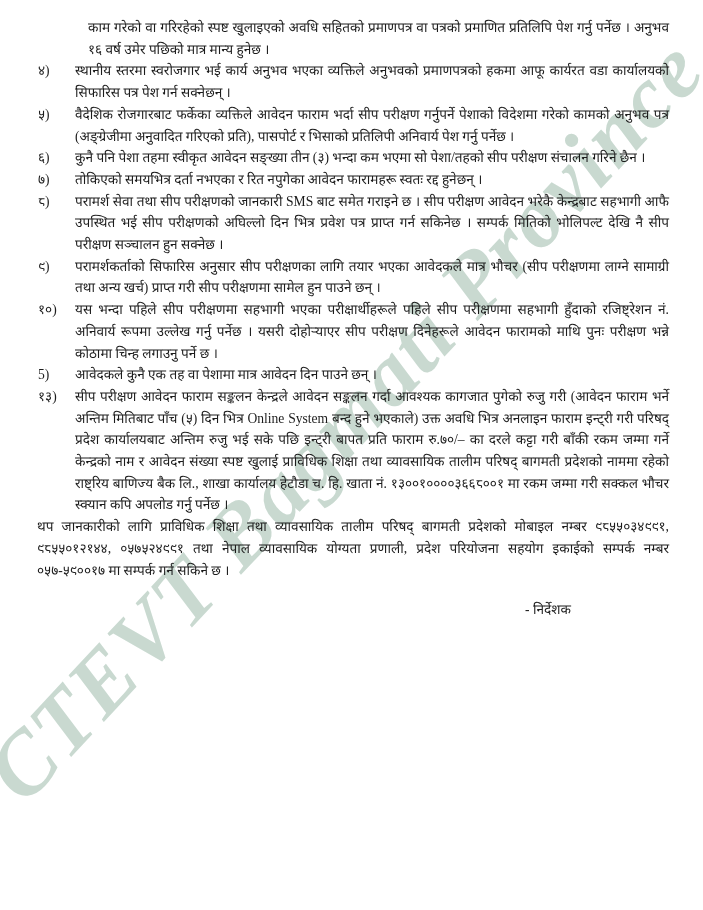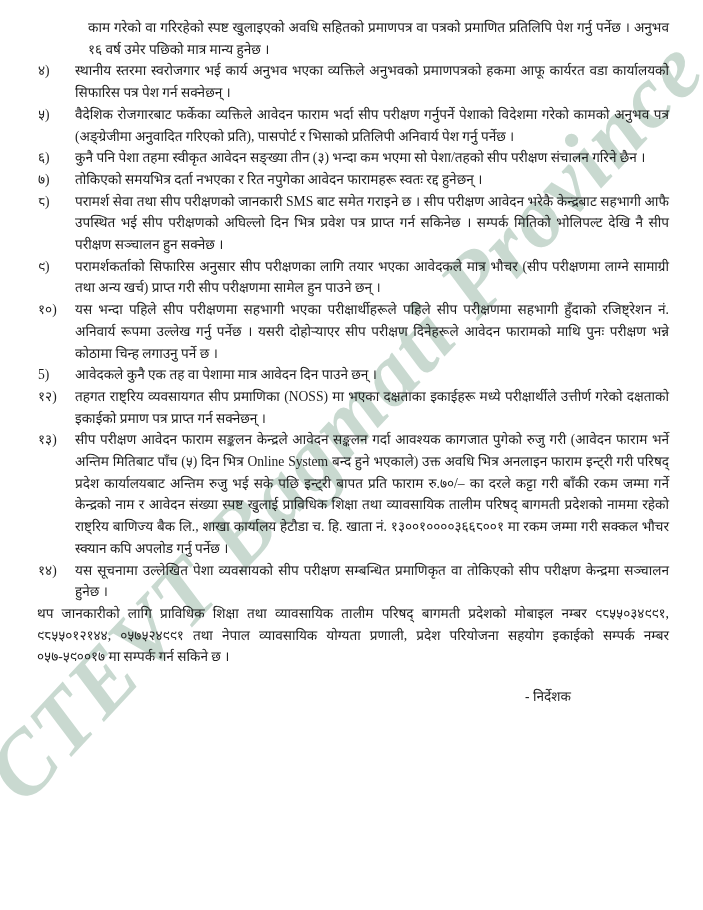--- a/index.html
+++ b/index.html
@@ -100,30 +100,22 @@
       </li>
       <li class="item">
         <span class="num">१०)</span>
         <span>यस भन्दा पहिले सीप परीक्षणमा सहभागी भएका परीक्षार्थीहरूले पहिले सीप परीक्षणमा सहभागी हुँदाको रजिष्ट्रेशन नं. अनिवार्य रूपमा उल्लेख गर्नु पर्नेछ । यसरी दोहोऱ्याएर सीप परीक्षण दिनेहरूले आवेदन फारामको माथि पुनः परीक्षण भन्ने कोठामा चिन्ह लगाउनु पर्ने छ ।</span>
       </li>
       <li class="item">
         <span class="num">5)</span>
         <span>आवेदकले कुनै एक तह वा पेशामा मात्र आवेदन दिन पाउने छन् ।</span>
       </li>
       <li class="item">
-        <span class="num">१२)</span>
-        <span>तहगत राष्ट्रिय व्यवसायगत सीप प्रमाणिका (NOSS) मा भएका दक्षताका इकाईहरू मध्ये परीक्षार्थीले उत्तीर्ण गरेको दक्षताको इकाईको प्रमाण पत्र प्राप्त गर्न सक्नेछन् ।</span>
-      </li>
-      <li class="item">
         <span class="num">१३)</span>
         <span>सीप परीक्षण आवेदन फाराम सङ्कलन केन्द्रले आवेदन सङ्कलन गर्दा आवश्यक कागजात पुगेको रुजु गरी (आवेदन फाराम भर्ने अन्तिम मितिबाट पाँच (५) दिन भित्र Online System बन्द हुने भएकाले) उक्त अवधि भित्र अनलाइन फाराम इन्ट्री गरी परिषद् प्रदेश कार्यालयबाट अन्तिम रुजु भई सके पछि इन्ट्री बापत प्रति फाराम रु.७०/– का दरले कट्टा गरी बाँकी रकम जम्मा गर्ने केन्द्रको नाम र आवेदन संख्या स्पष्ट खुलाई प्राविधिक शिक्षा तथा व्यावसायिक तालीम परिषद् बागमती प्रदेशको नाममा रहेको राष्ट्रिय बाणिज्य बैक लि., शाखा कार्यालय हेटौडा च. हि. खाता नं. १३००१००००३६६८००१ मा रकम जम्मा गरी सक्कल भौचर स्क्यान कपि अपलोड गर्नु पर्नेछ ।</span>
-      </li>
-      <li class="item">
-        <span class="num">१४)</span>
-        <span>यस सूचनामा उल्लेखित पेशा व्यवसायको सीप परीक्षण सम्बन्धित प्रमाणिकृत वा तोकिएको सीप परीक्षण केन्द्रमा सञ्चालन हुनेछ ।</span>
       </li>
     </ol>
 
     <p class="closing">थप जानकारीको लागि प्राविधिक शिक्षा तथा व्यावसायिक तालीम परिषद् बागमती प्रदेशको मोबाइल नम्बर ९८५५०३४९९१, ९८५५०१२१४४, ०५७५२४९९१ तथा नेपाल व्यावसायिक योग्यता प्रणाली, प्रदेश परियोजना सहयोग इकाईको सम्पर्क नम्बर ०५७-५९००१७ मा सम्पर्क गर्न सकिने छ ।</p>
 
     <div class="signature">- निर्देशक</div>
 
   </div>
 </div>
 

